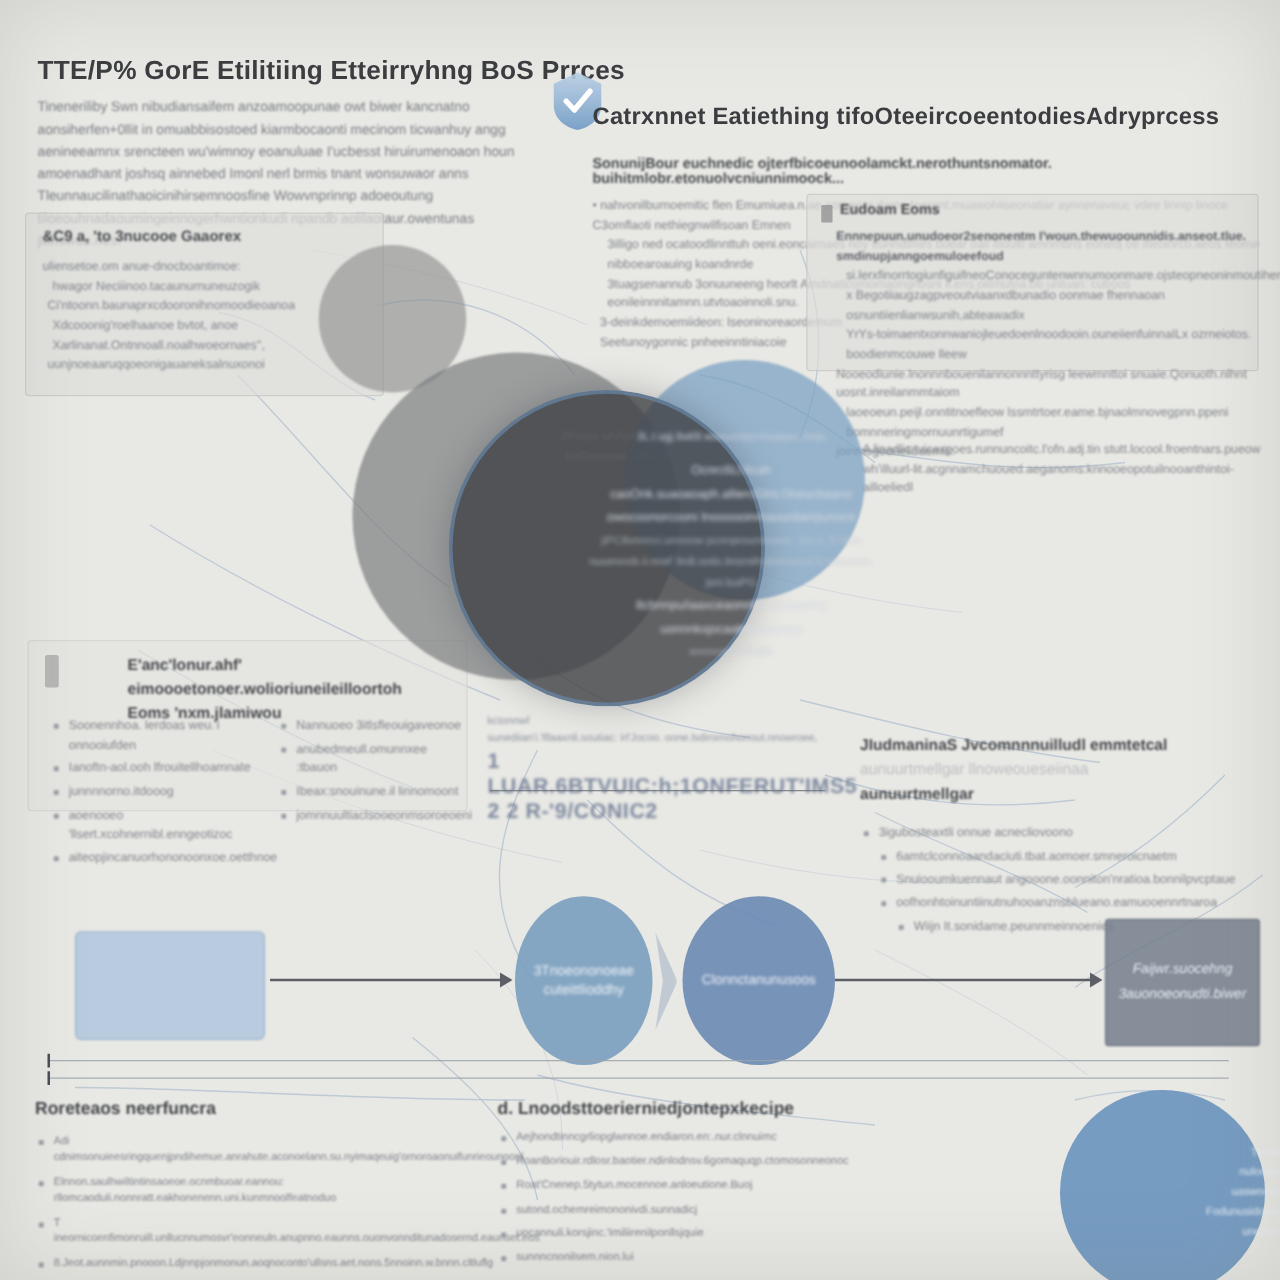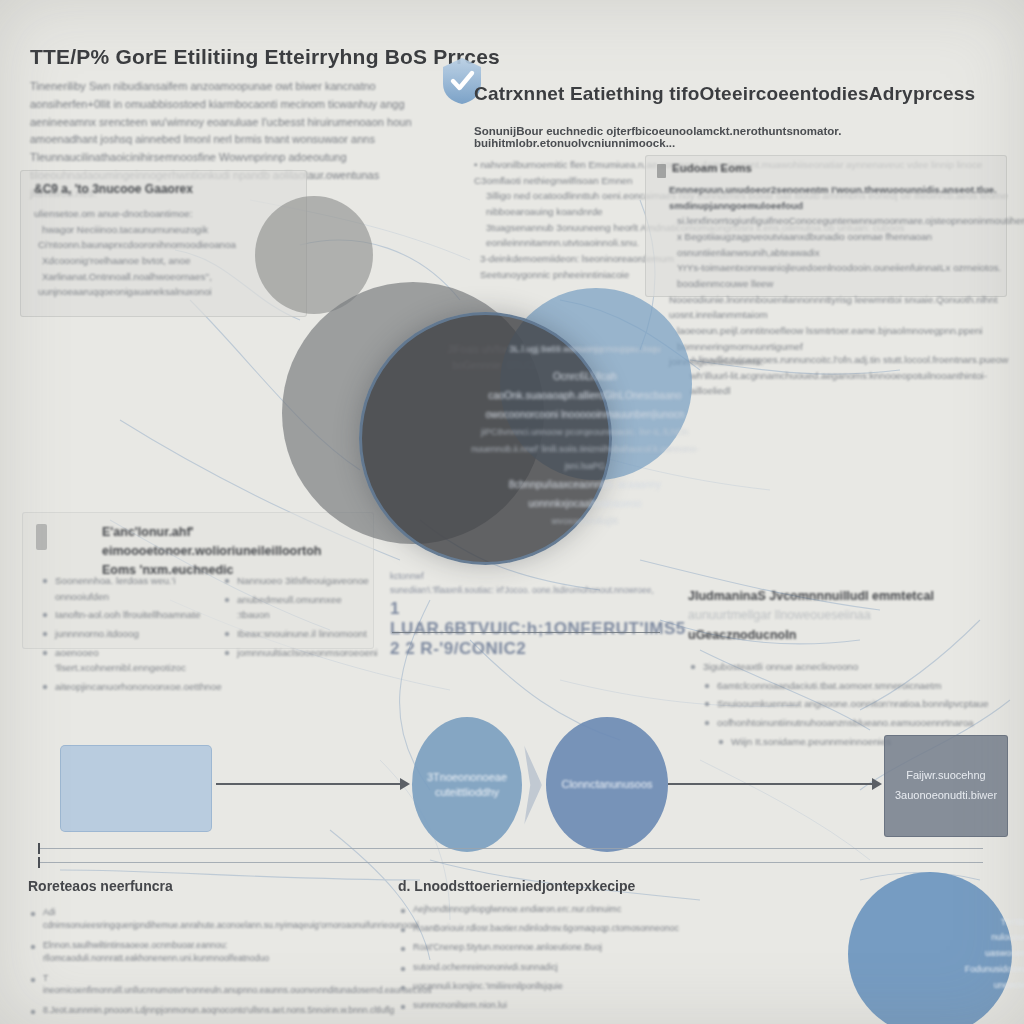--- a/index.html
+++ b/index.html
@@ -6,21 +6,21 @@
   body{
     width:1024px;height:1024px;overflow:hidden;
     background:#e8e8e4;
     font-family:"Liberation Sans", sans-serif;
     position:relative;
     color:#45474a;
   }
   #stage{position:absolute;inset:0;width:1024px;height:1024px;}
 
   
-  .blur1{filter:blur(0.7px);}
+  .blur1{filter:blur(0.7px);font-style:italic;}
   .faint{opacity:.55;}
 
   .title{
     font-size:21px;font-weight:bold;letter-spacing:.2px;
     color:#3b3d40;filter:blur(0.55px);white-space:nowrap;
   }
   .subtitle{
     font-size:12.5px;font-weight:bold;color:#4a4d51;
     filter:blur(0.7px);
   }
@@ -180,21 +180,21 @@
     </div>
   </div>
 
 
   <div class="panel soft" style="left:22px;top:512px;width:350px;height:135px;"></div>
   <div style="position:absolute;left:36px;top:524px;width:11px;height:26px;
               background:rgba(150,152,152,.6);border-radius:2px;filter:blur(0.6px);"></div>
   <div style="position:absolute;left:58px;top:523px;width:300px;margin-left:44px;">
     <div style="font-size:12.5px;font-weight:bold;color:#46484c;filter:blur(0.8px);line-height:1.5;">
       <div>E'anc'lonur.ahf' eimoooetonoer.wolioriuneileilloortoh</div>
-      <div>Eoms 'nxm.euchnedic</div>
+      <div>Eoms 'nxm.jlamiwou</div>
     </div>
   </div>
   <ul class="bl bodysm" style="position:absolute;left:40px;top:570px;width:180px;">
     <li>Soonennhoa. lerdoas  weu.'i onnooiufden</li>
     <li>Ianoftn-aol.ooh lfrouitellhoamnate</li>
     <li>junnnnorno.itdooog</li>
     <li>aoenooeo 'llsert.xcohnernibl.enngeotizoc</li>
     <li>aiteopjincanuorhononoonxoe.oetthnoe</li>
   </ul>
   <ul class="bl bodysm" style="position:absolute;left:222px;top:570px;width:150px;">
@@ -222,21 +222,21 @@
 
   <div class="bodysm" style="position:absolute;left:690px;top:352px;width:320px;">
     <div>A linadlic.tvicaxpoes.runnuncoitc.l'ofn.adj.tin  stutt.locool.froentnars.pueow</div>
     <div>wh'illuurl-lit.acgnnamchuoued.aeganoms:knnooeopotuilnooanthintoi-ailloeliedl</div>
   </div>
 
   <div style="position:absolute;left:688px;top:587px;width:320px;">
     <div style="font-size:12.5px;font-weight:bold;color:#46484c;filter:blur(0.85px);line-height:1.55;">
       <span>JIudmaninaS Jvcomnnnuilludl emmtetcal</span>
       <span class="faint" style="font-weight:normal;color:#9aa0a8;">aunuurtmellgar llnoweoueseiinaa</span>
-      <div>uGeacznoducnoIn</div>
+      <div>aunuurtmellgar</div>
     </div>
     <ul class="bl bodysm" style="margin-top:14px;">
       <li>3igubosteaxtli onnue acnecliovoono</li>
       <li style="margin-left:14px;">6amtclconnoaandaciuti.tbat.aomoer.smneroicnaetm</li>
       <li style="margin-left:14px;">Snuiooumkuennaut angooone.oonniton'nratioa.bonnilpvcptaue</li>
       <li style="margin-left:14px;">oofhonhtoinuntiinutnuhooanznsblueano.eamuooennrtnaroa</li>
       <li style="margin-left:28px;list-style:none;">Wiijn It.sonidame.peunnmeinnoenies</li>
     </ul>
   </div>
 

